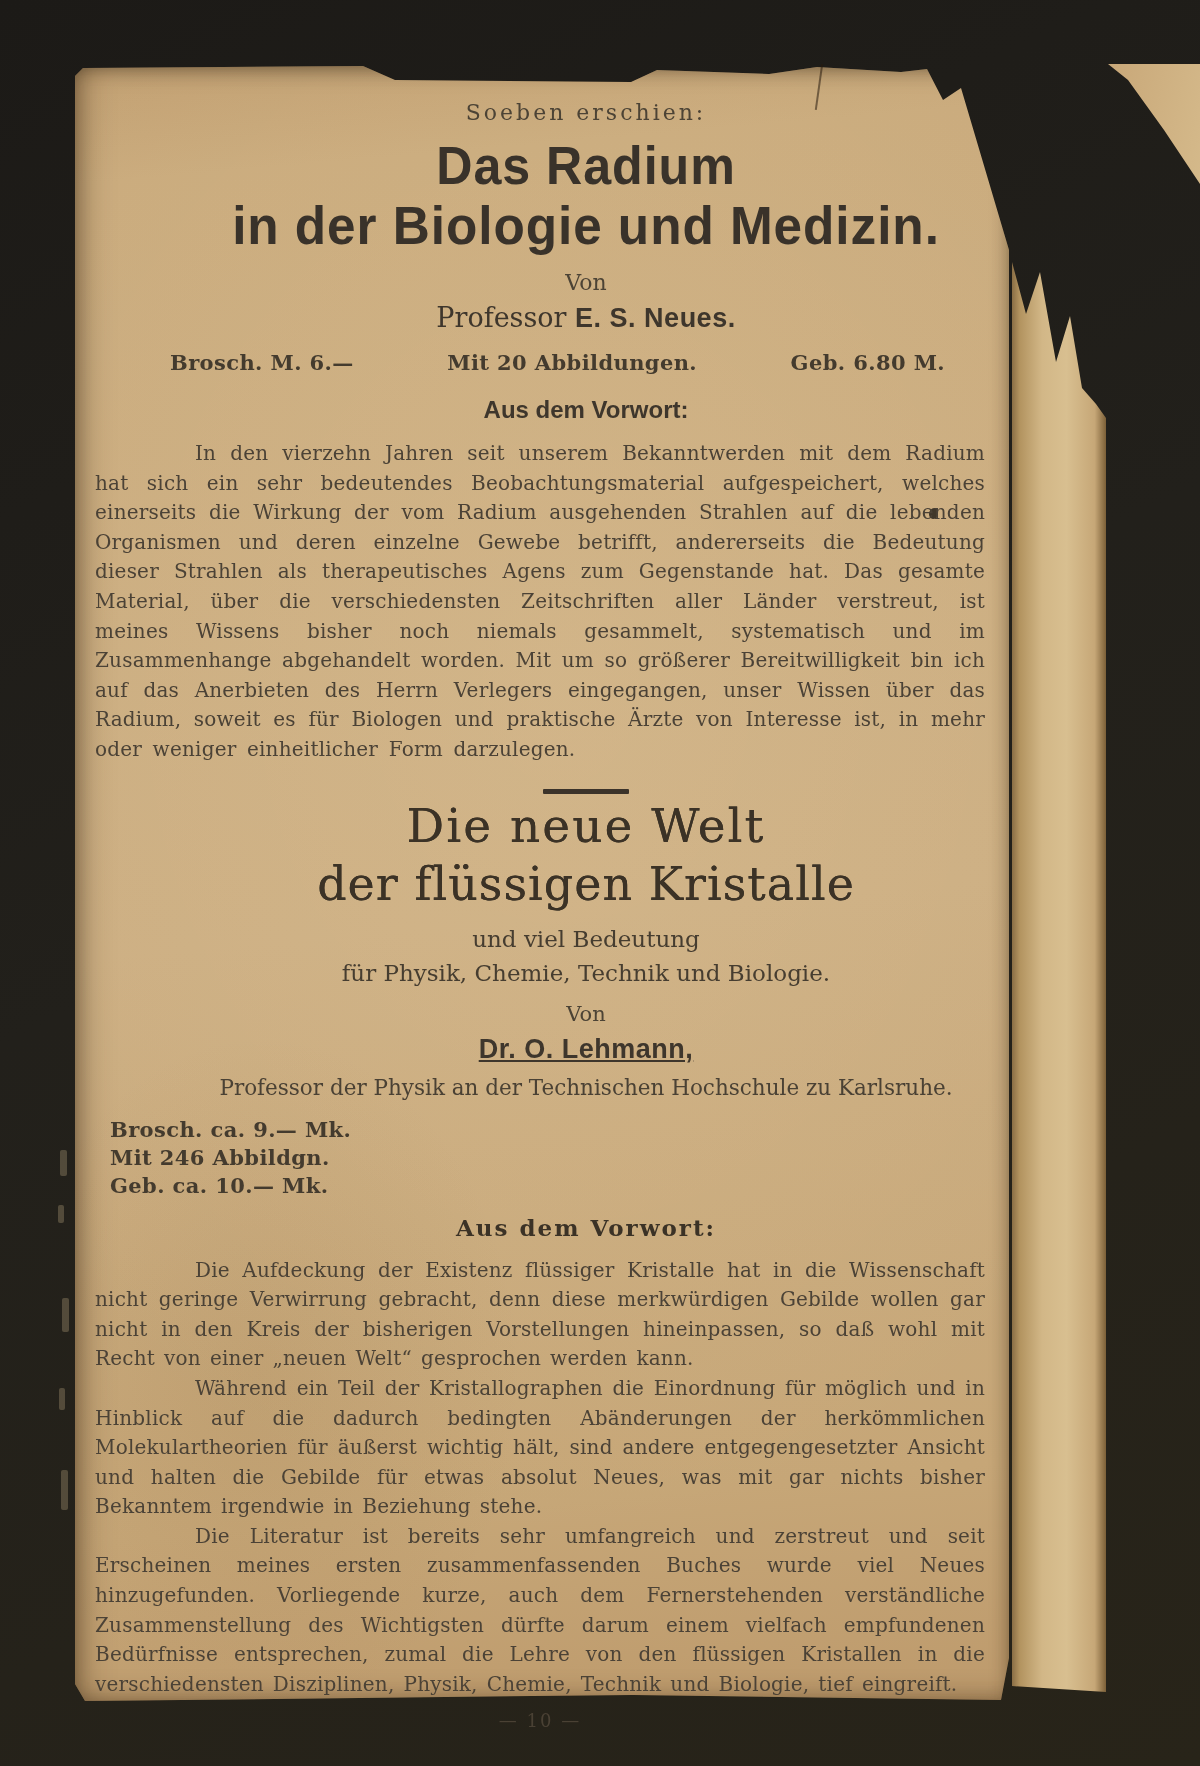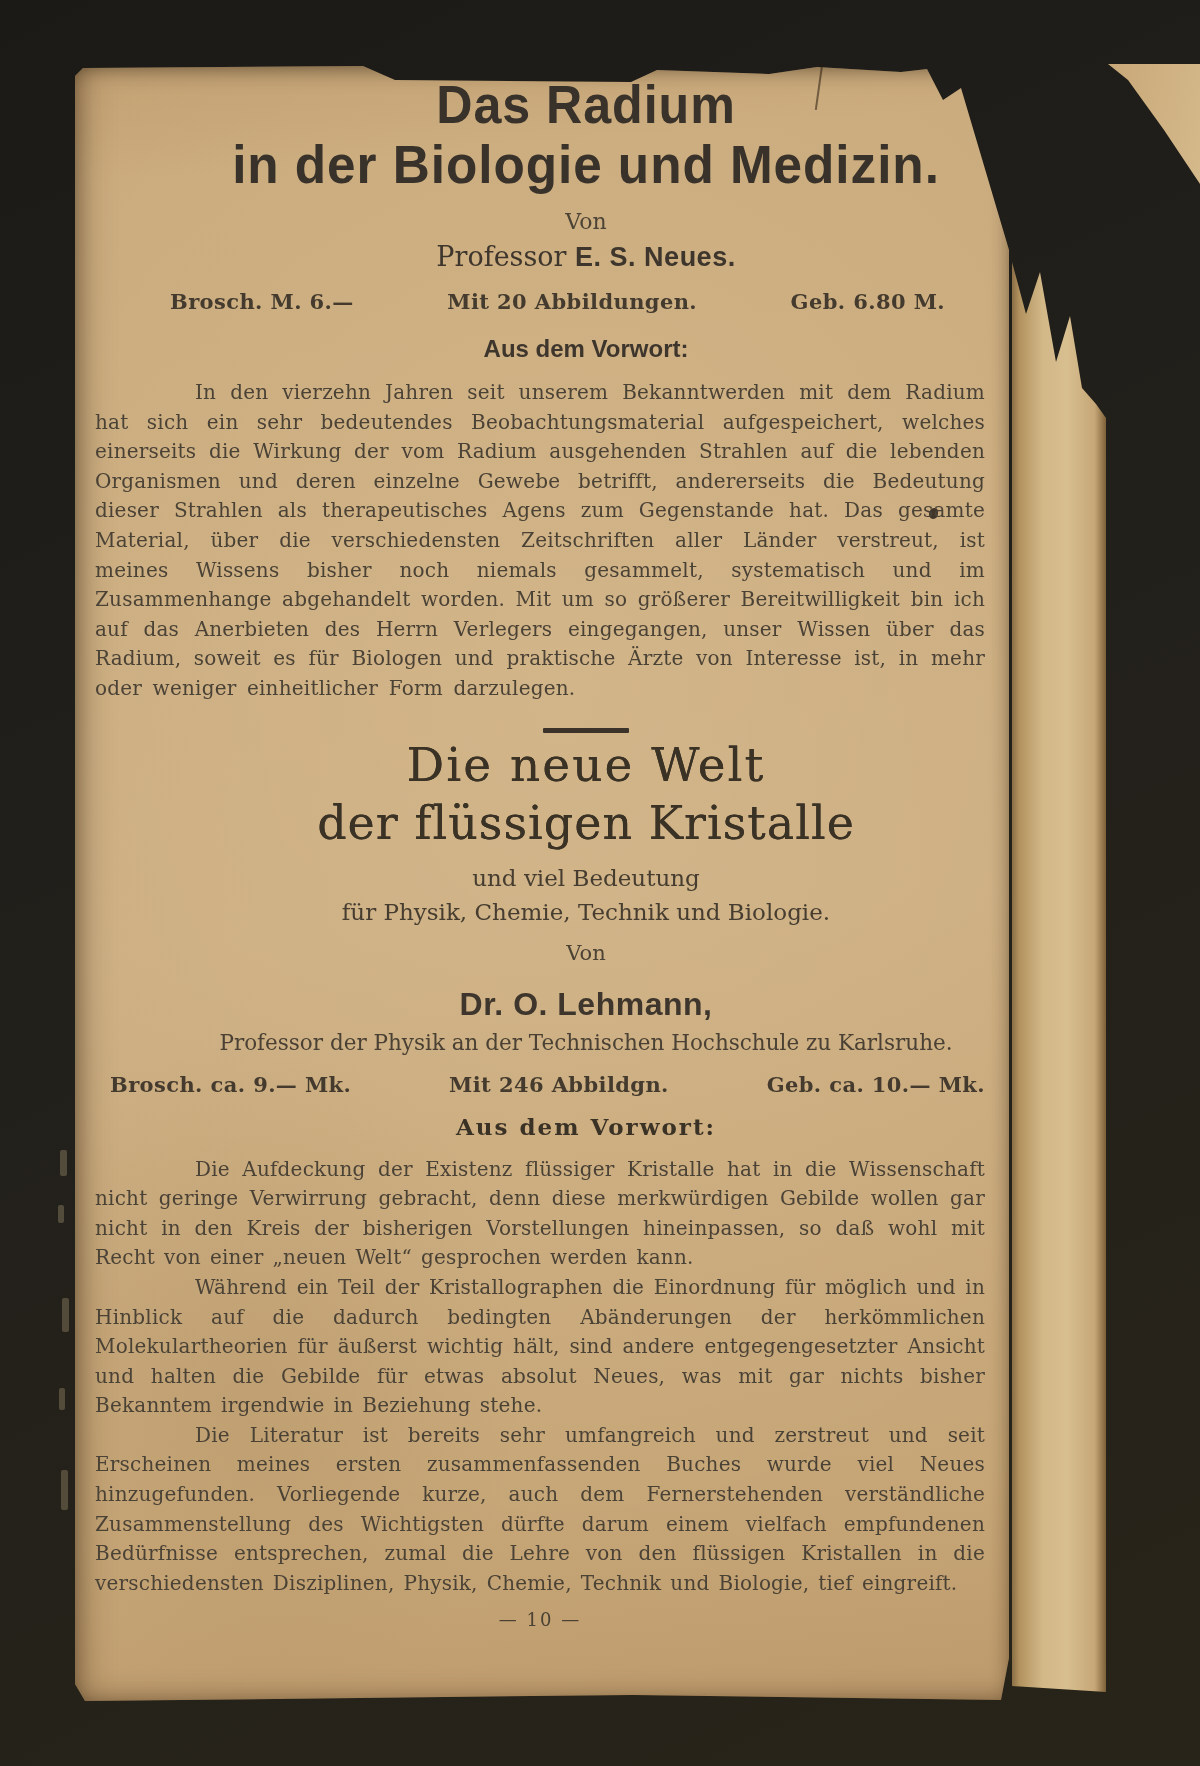--- a/index.html
+++ b/index.html
@@ -46,34 +46,34 @@
   .t1{margin-top:12px;font-size:54px;line-height:56px;font-weight:700;color:#39322a;
       letter-spacing:1px;transform:scaleX(.93);}
   .t2{margin-top:4px;font-size:54px;line-height:56px;font-weight:700;color:#39322a;
       letter-spacing:1px;transform:scaleX(.95);}
   .von{margin-top:16px;font-size:22px;line-height:28px;color:#4c4335;}
   .author1{margin-top:4px;font-size:27px;line-height:34px;color:#3e362c;}
   .author1 .name{font-weight:700;letter-spacing:.5px;}
   .prices{display:flex;justify-content:space-between;margin-top:14px;font-weight:700;
           font-size:21px;line-height:28px;color:#443b2e;letter-spacing:.4px;}
   .prices1{padding:0 40px 0 75px;}
-  .prices2{padding:0 0 0 15px;}
+  .prices2{padding:0 0 0 15px;flex-direction:column;}
   .vh1{margin-top:18px;font-size:24px;line-height:30px;font-weight:700;color:#3e362c;}
   .para{margin:14px 0 0 0;font-size:20px;line-height:29.6px;text-align:justify;
         text-indent:100px;word-spacing:4px;letter-spacing:.2px;color:#4b4236;}
   .divider{margin:24px auto 0;width:86px;height:5px;background:#3b332a;border-radius:1px;}
   .bt1{margin-top:6px;font-size:47px;line-height:52px;color:#3b3226;letter-spacing:2px;
        text-shadow:0 0 .6px #3b3226;}
   .bt2{margin-top:6px;font-size:46px;line-height:52px;color:#3b3226;letter-spacing:1px;
        text-shadow:0 0 .6px #3b3226;}
   .sub1{margin-top:14px;font-size:23px;line-height:30px;color:#463d30;}
   .sub2{margin-top:4px;font-size:23px;line-height:30px;color:#463d30;}
   .von2{margin-top:12px;font-size:21px;line-height:28px;color:#4c4335;}
-  .author2{margin-top:20px;font-size:32px;line-height:34px;font-weight:700;
-           letter-spacing:.5px;color:#3e362c;}
+  .author2{margin-top:4px;font-size:27px;line-height:34px;font-weight:700;
+           letter-spacing:.5px;color:#3e362c;text-decoration:underline;}
   .role{margin-top:8px;font-size:21.5px;line-height:28px;color:#4a4134;}
   .vh2{margin-top:14px;font-size:23px;line-height:28px;font-weight:700;
        letter-spacing:2px;color:#3b3226;}
   .para2{word-spacing:2.5px;}
   .pmid{margin-top:0;}
   .pageno{margin-top:8px;font-size:18px;line-height:28px;letter-spacing:2px;
           text-align:center;color:#4a4134;}
 </style>
 </head>
 <body>
@@ -86,20 +86,21 @@
   <div class="crack"></div>
   <div class="speck"></div>
   <div class="bleed b1"></div>
   <div class="bleed b2"></div>
   <div class="bleed b3"></div>
   <div class="bleed b4"></div>
   <div class="bleed b5"></div>
 
   <div class="content">
 
+    <div class="kicker c">Soeben erschien:</div>
 
     <div class="t1 c sans">Das Radium</div>
     <div class="t2 c sans">in der Biologie und Medizin.</div>
 
     <div class="von c">Von</div>
 
     <div class="author1 c">
       <span>Professor</span>
       <span class="name sans">E. S. Neues.</span>
     </div>

